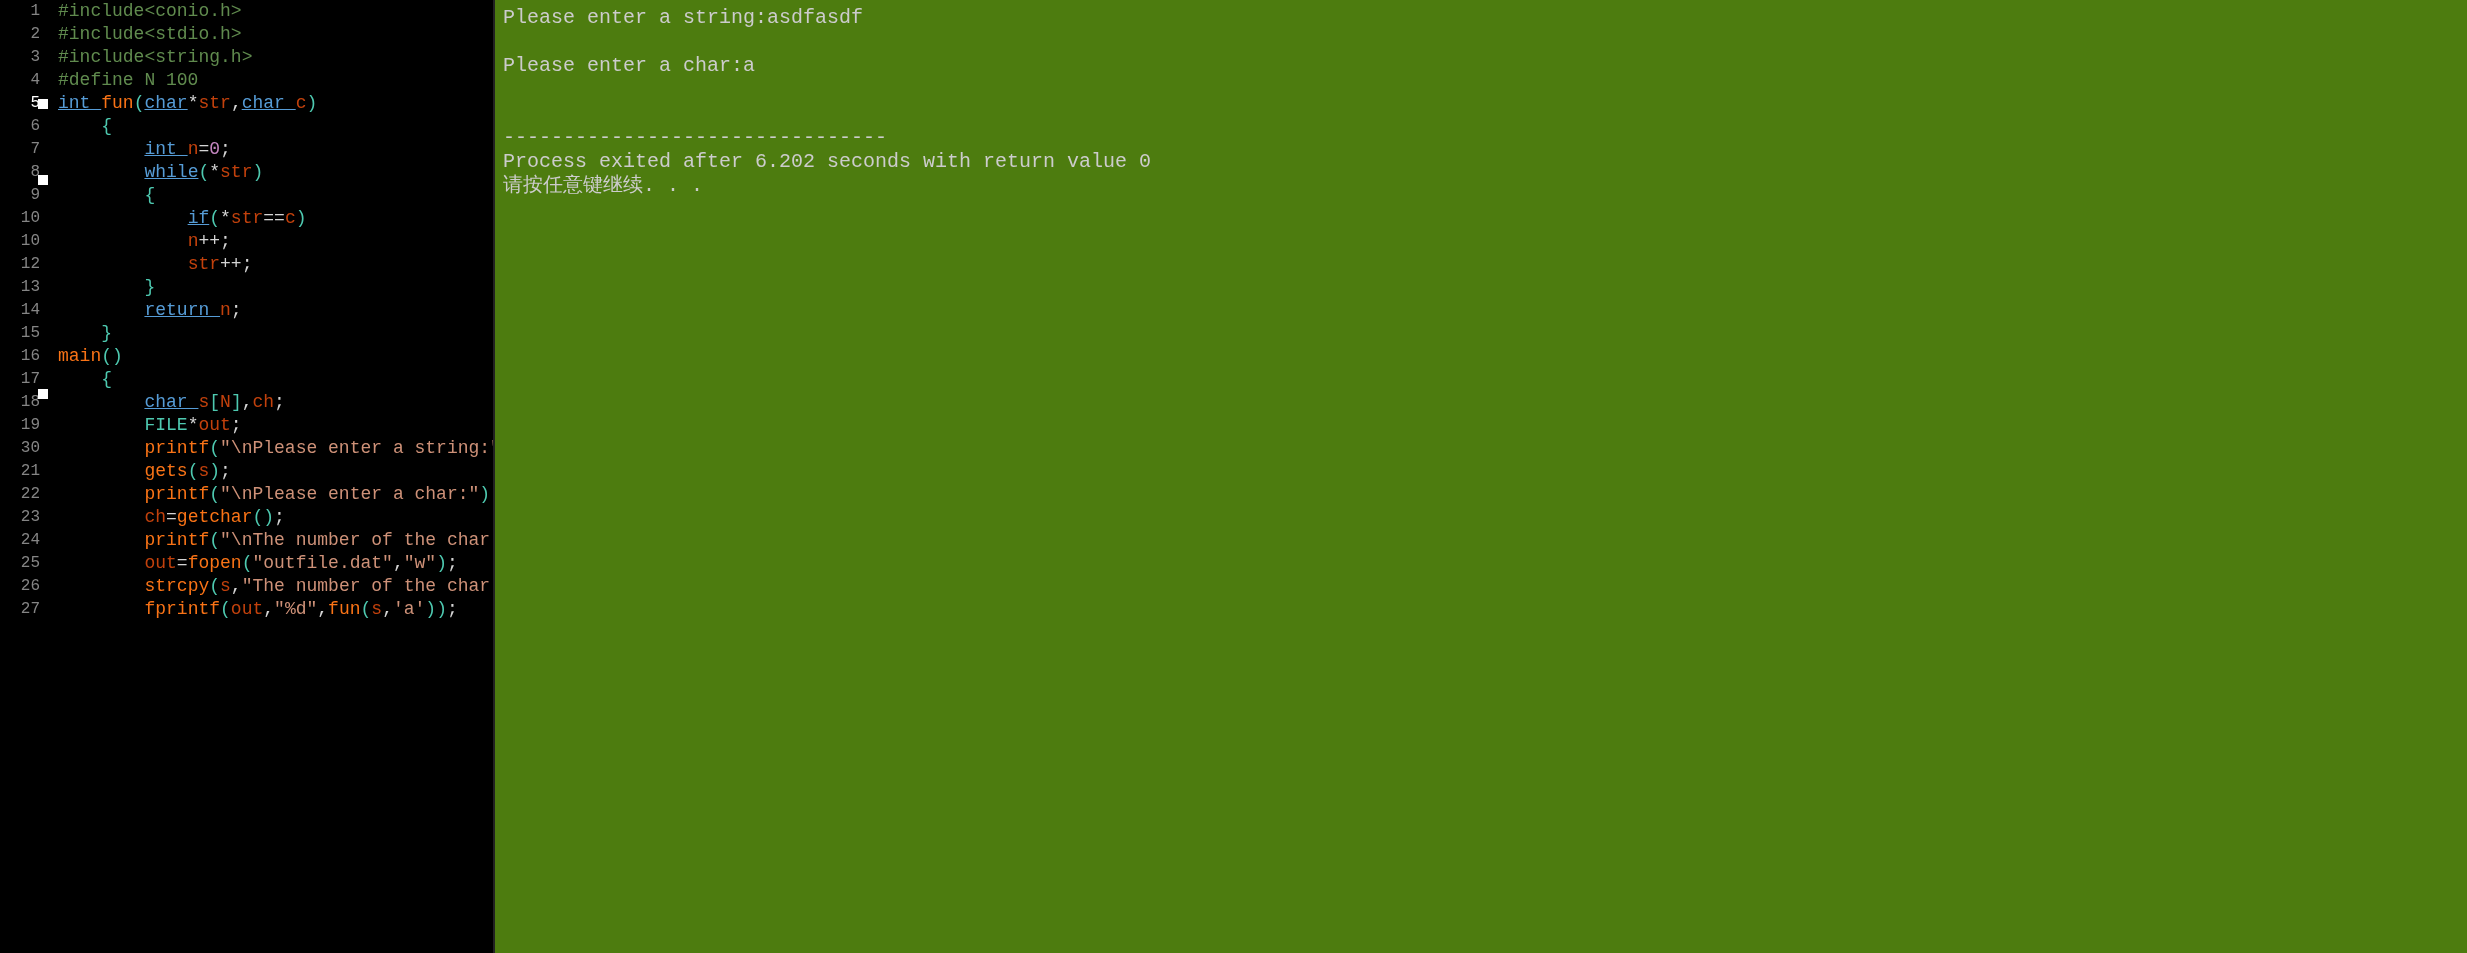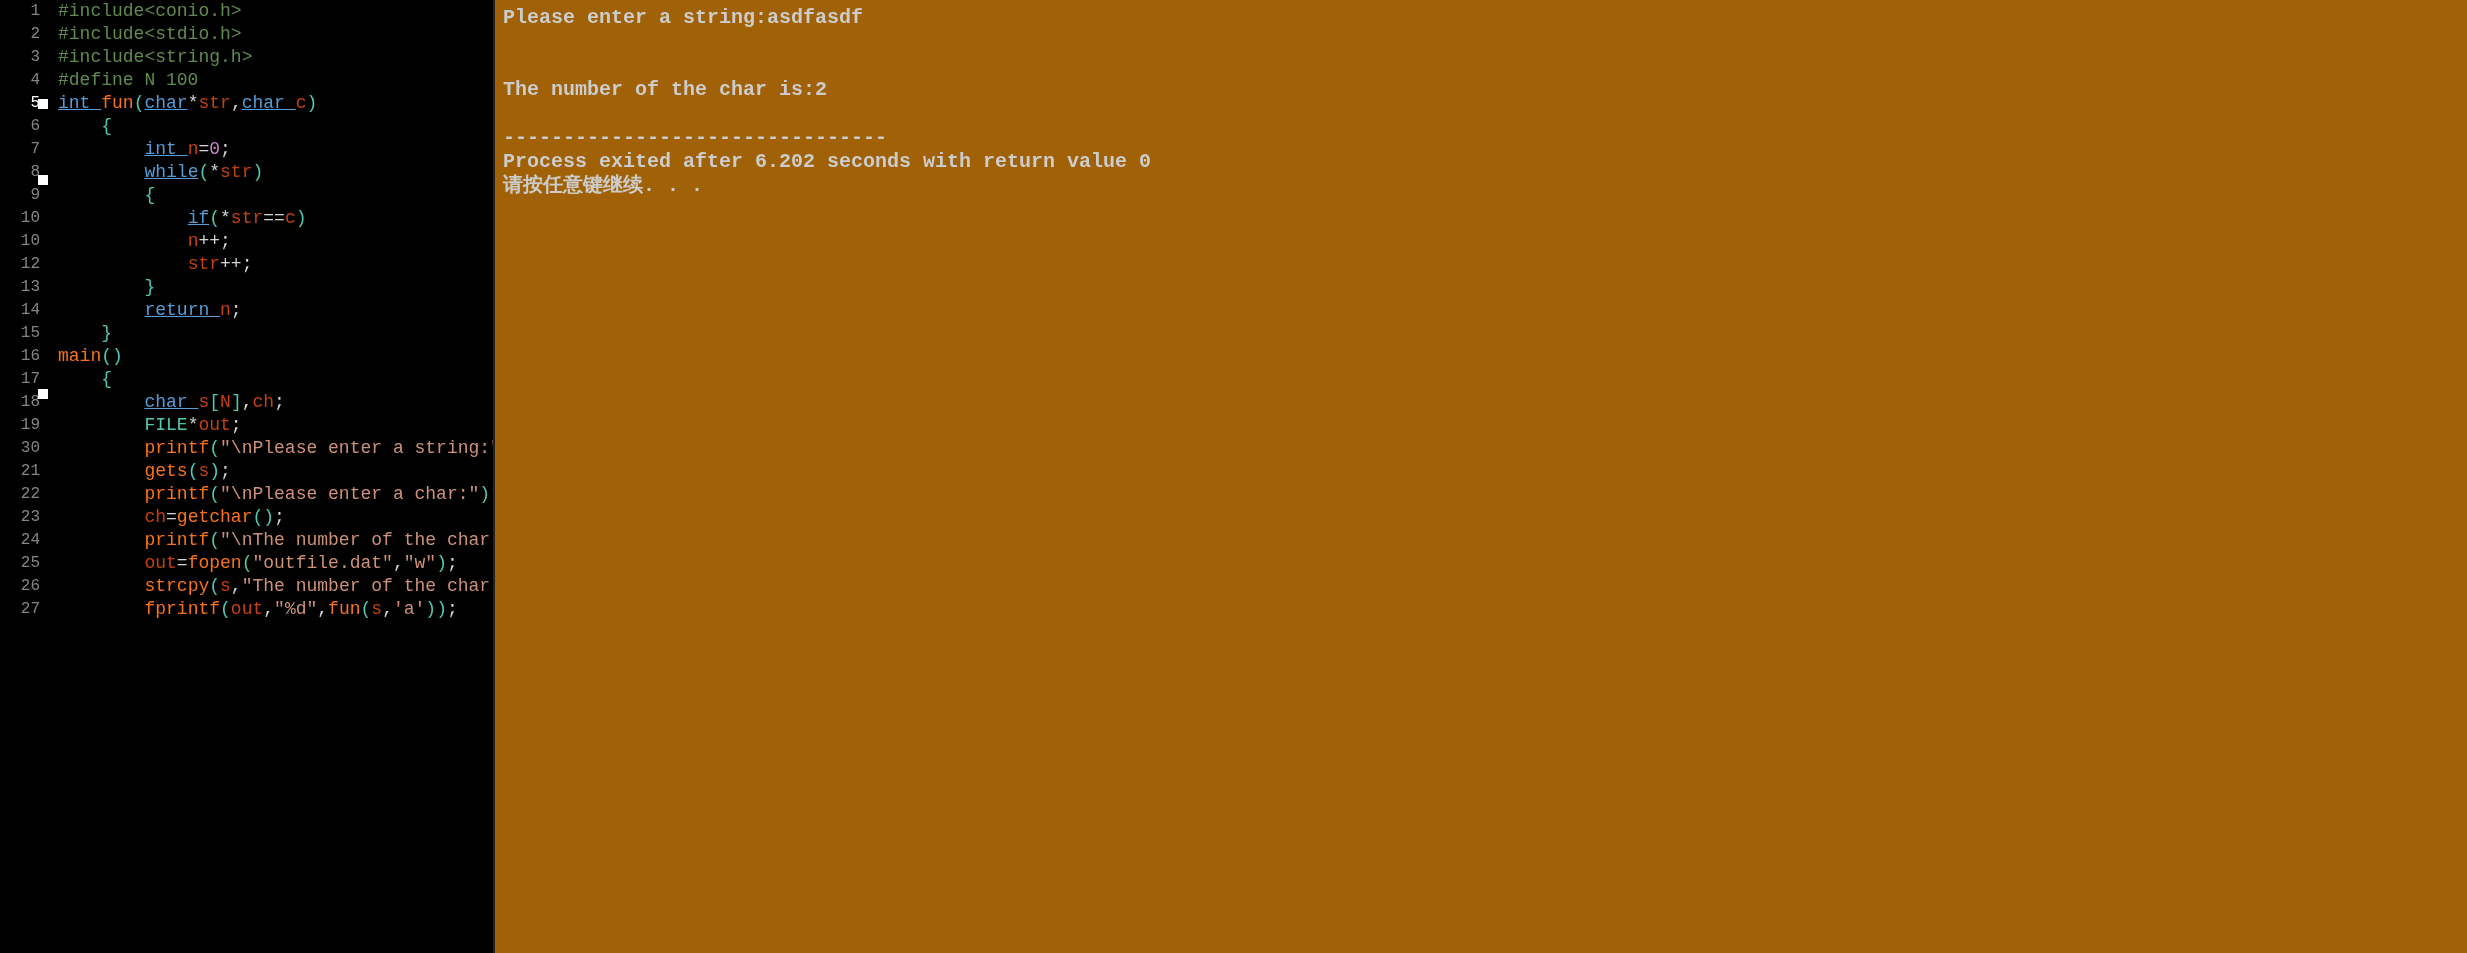--- a/index.html
+++ b/index.html
@@ -28,21 +28,21 @@
   .id   { color: #c2410c; }         
   .op   { color: #d4d4d4; }      
   .brc  { color: #4ec9b0; }      
   .paren{ color: #4ec9b0; }      
   .num0 { color: #c586c0; }      
   .str  { color: #ce9178; }      
   .sch  { color: #ce9178; }      
   .typ  { color: #4ec9b0; }
 
   
-  .console { flex: 1; height: 100%; background: #a16207; color: #cccccc; padding: 6px 8px; font-family: "NSimSun", SimSun, "Courier New", monospace; font-size: 20px; line-height: 24px; white-space: pre-wrap; font-weight: bold; }
+  .console { flex: 1; height: 100%; background: #4d7c0f; color: #cccccc; padding: 6px 8px; font-family: "NSimSun", SimSun, "Courier New", monospace; font-size: 20px; line-height: 24px; white-space: pre-wrap; }
   .console .blank { height: 24px; }
 
   
   .splitter { width: 2px; background: #222; height: 100%; }
 
   
   .scroll-stub { position: absolute; left: 0; top: 48px; width: 7px; height: 30px; background: #3a3a3a; border-radius: 2px; opacity: .4;}
 </style>
 </head>
 <body>
@@ -114,15 +114,15 @@
         <div class="fold-row"></div>
         <div class="fold-row"></div>
         <div class="fold-row"></div>
         <div class="fold-row"></div>
       </div>
     <div class="code" id="code"><div class="line"><span class="pp">#include&lt;conio.h&gt;</span></div><div class="line"><span class="pp">#include&lt;stdio.h&gt;</span></div><div class="line"><span class="pp">#include&lt;string.h&gt;</span></div><div class="line"><span class="pp">#define N 100</span></div><div class="line"><span class="kw">int </span><span class="fn">fun</span><span class="paren">(</span><span class="kw">char</span><span class="op">*</span><span class="id">str</span><span class="op">,</span><span class="kw">char </span><span class="id">c</span><span class="paren">)</span></div><div class="line"><span>    </span><span class="brc">{</span></div><div class="line"><span>        </span><span class="kw">int </span><span class="id">n</span><span class="op">=</span><span class="num0">0</span><span class="op">;</span></div><div class="line"><span>        </span><span class="kw">while</span><span class="paren">(</span><span class="op">*</span><span class="id">str</span><span class="paren">)</span></div><div class="line"><span>        </span><span class="brc">{</span></div><div class="line"><span>            </span><span class="kw">if</span><span class="paren">(</span><span class="op">*</span><span class="id">str</span><span class="op">==</span><span class="id">c</span><span class="paren">)</span></div><div class="line"><span>            </span><span class="id">n</span><span class="op">++</span><span class="op">;</span></div><div class="line"><span>            </span><span class="id">str</span><span class="op">++</span><span class="op">;</span></div><div class="line"><span>        </span><span class="brc">}</span></div><div class="line"><span>        </span><span class="kw">return </span><span class="id">n</span><span class="op">;</span></div><div class="line"><span>    </span><span class="brc">}</span></div><div class="line"><span class="fn">main</span><span class="paren">()</span></div><div class="line"><span>    </span><span class="brc">{</span></div><div class="line"><span>        </span><span class="kw">char </span><span class="id">s</span><span class="brc">[</span><span class="id">N</span><span class="brc">]</span><span class="op">,</span><span class="id">ch</span><span class="op">;</span></div><div class="line"><span>        </span><span class="typ">FILE</span><span class="op">*</span><span class="id">out</span><span class="op">;</span></div><div class="line"><span>        </span><span class="fn">printf</span><span class="paren">(</span><span class="str">"\nPlease enter a string:"</span></div><div class="line"><span>        </span><span class="fn">gets</span><span class="paren">(</span><span class="id">s</span><span class="paren">)</span><span class="op">;</span></div><div class="line"><span>        </span><span class="fn">printf</span><span class="paren">(</span><span class="str">"\nPlease enter a char:"</span><span class="paren">)</span><span class="op">;</span></div><div class="line"><span>        </span><span class="id">ch</span><span class="op">=</span><span class="fn">getchar</span><span class="paren">()</span><span class="op">;</span></div><div class="line"><span>        </span><span class="fn">printf</span><span class="paren">(</span><span class="str">"\nThe number of the char is:%d"</span></div><div class="line"><span>        </span><span class="id">out</span><span class="op">=</span><span class="fn">fopen</span><span class="paren">(</span><span class="str">"outfile.dat"</span><span class="op">,</span><span class="str">"w"</span><span class="paren">)</span><span class="op">;</span></div><div class="line"><span>        </span><span class="fn">strcpy</span><span class="paren">(</span><span class="id">s</span><span class="op">,</span><span class="str">"The number of the char is:"</span></div><div class="line"><span>        </span><span class="fn">fprintf</span><span class="paren">(</span><span class="id">out</span><span class="op">,</span><span class="str">"%d"</span><span class="op">,</span><span class="fn">fun</span><span class="paren">(</span><span class="id">s</span><span class="op">,</span><span class="sch">'a'</span><span class="paren">))</span><span class="op">;</span></div></div>
   </div>
 
   <div class="splitter"></div>
 
-  <div class="console" id="console"><div>Please enter a string:asdfasdf</div><div class="blank">&nbsp;</div><div class="blank">&nbsp;</div><div>The number of the char is:2</div><div class="blank">&nbsp;</div><div>--------------------------------</div><div>Process exited after 6.202 seconds with return value 0</div><div>请按任意键继续. . .</div></div>
+  <div class="console" id="console"><div>Please enter a string:asdfasdf</div><div class="blank">&nbsp;</div><div>Please enter a char:a</div><div class="blank">&nbsp;</div><div class="blank">&nbsp;</div><div>--------------------------------</div><div>Process exited after 6.202 seconds with return value 0</div><div>请按任意键继续. . .</div></div>
 
 </div>
 
 </body></html>

